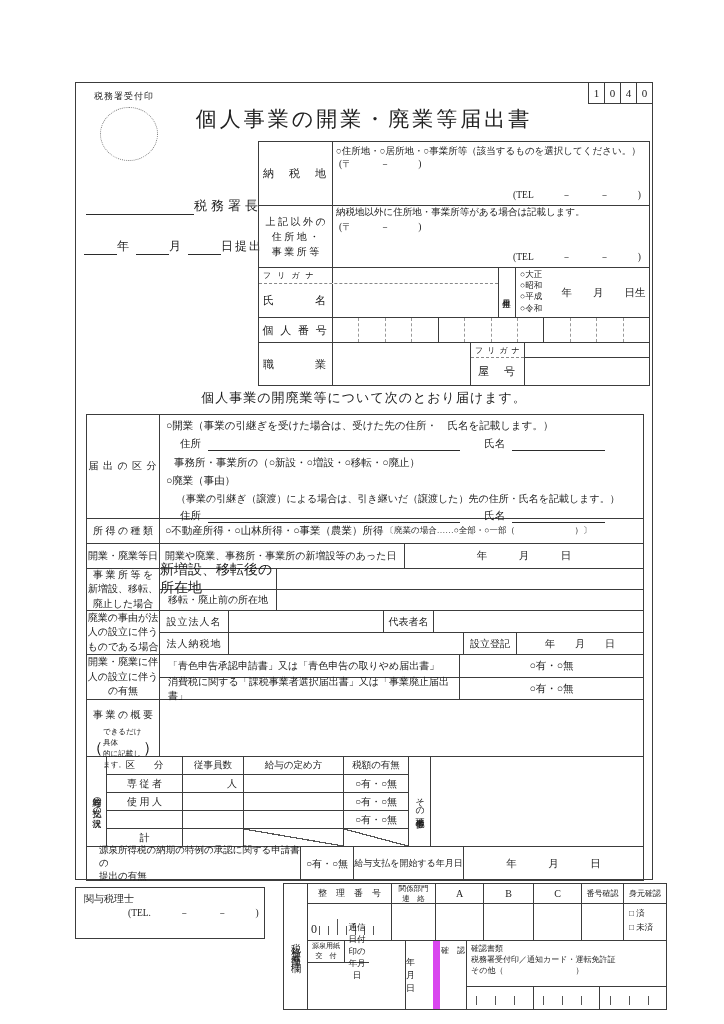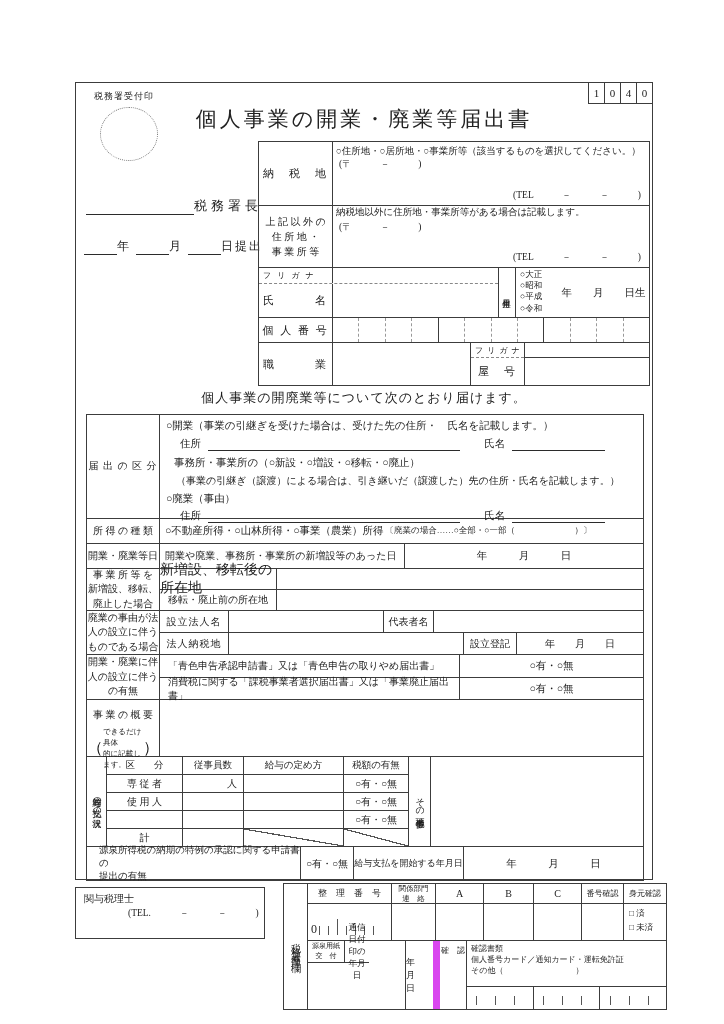--- a/index.html
+++ b/index.html
@@ -162,22 +162,22 @@
         <div class="mt-label" style="letter-spacing:1px">届 出 の 区 分</div>
         <div style="flex:1;padding:4px 6px;position:relative">
           <div>○開業（事業の引継ぎを受けた場合は、受けた先の住所・　氏名を記載します。）</div>
           <div style="margin:4px 0 0 14px">
             <span>住所</span>
             <span class="ul" style="width:252px;margin-left:4px"></span>
             <span style="margin-left:22px">氏名</span>
             <span class="ul" style="width:93px;margin-left:4px"></span>
           </div>
           <div style="margin:5px 0 0 8px">事務所・事業所の（○新設・○増設・○移転・○廃止）</div>
+          <div style="margin-top:4px">○廃業（事由）</div>
           <div style="margin:4px 0 0 10px;font-size:10px">（事業の引継ぎ（譲渡）による場合は、引き継いだ（譲渡した）先の住所・氏名を記載します。）</div>
-          <div style="margin-top:4px">○廃業（事由）</div>
           <div style="margin:3px 0 0 14px">
             <span>住所</span>
             <span class="ul" style="width:252px;margin-left:4px"></span>
             <span style="margin-left:22px">氏名</span>
             <span class="ul" style="width:93px;margin-left:4px"></span>
           </div>
         </div>
       </div>
 
       <div class="mt-row" style="height:25px">
@@ -363,21 +363,21 @@
           <div class="flex" style="flex:1">
             <div class="br" style="width:37px"></div>
             <div class="c" style="flex:1;font-size:9px">年　　月　　日</div>
           </div>
         </div>
         <div style="width:27px;border-right:1px solid #3c3c3c;display:flex;justify-content:center;padding-top:4px;font-size:8px">
           <span>確　認</span>
         </div>
         <div style="flex:1;display:flex;flex-direction:column">
           <div class="pre" style="flex:1;font-size:8px;line-height:1.4;padding:2px 0 0 4px">確認書類
-個人番号カード／通知カード・運転免許証
+税務署受付印／通知カード・運転免許証
 その他（　　　　　　　　　）</div>
           <div class="flex" style="height:23px;border-top:1px solid #3c3c3c">
             <div class="flex c br" style="flex:1;gap:10px">
                 <i class="tick"></i>
                 <i class="tick"></i>
                 <i class="tick"></i>
               </div>
             <div class="flex c br" style="flex:1;gap:10px">
                 <i class="tick"></i>
                 <i class="tick"></i>

